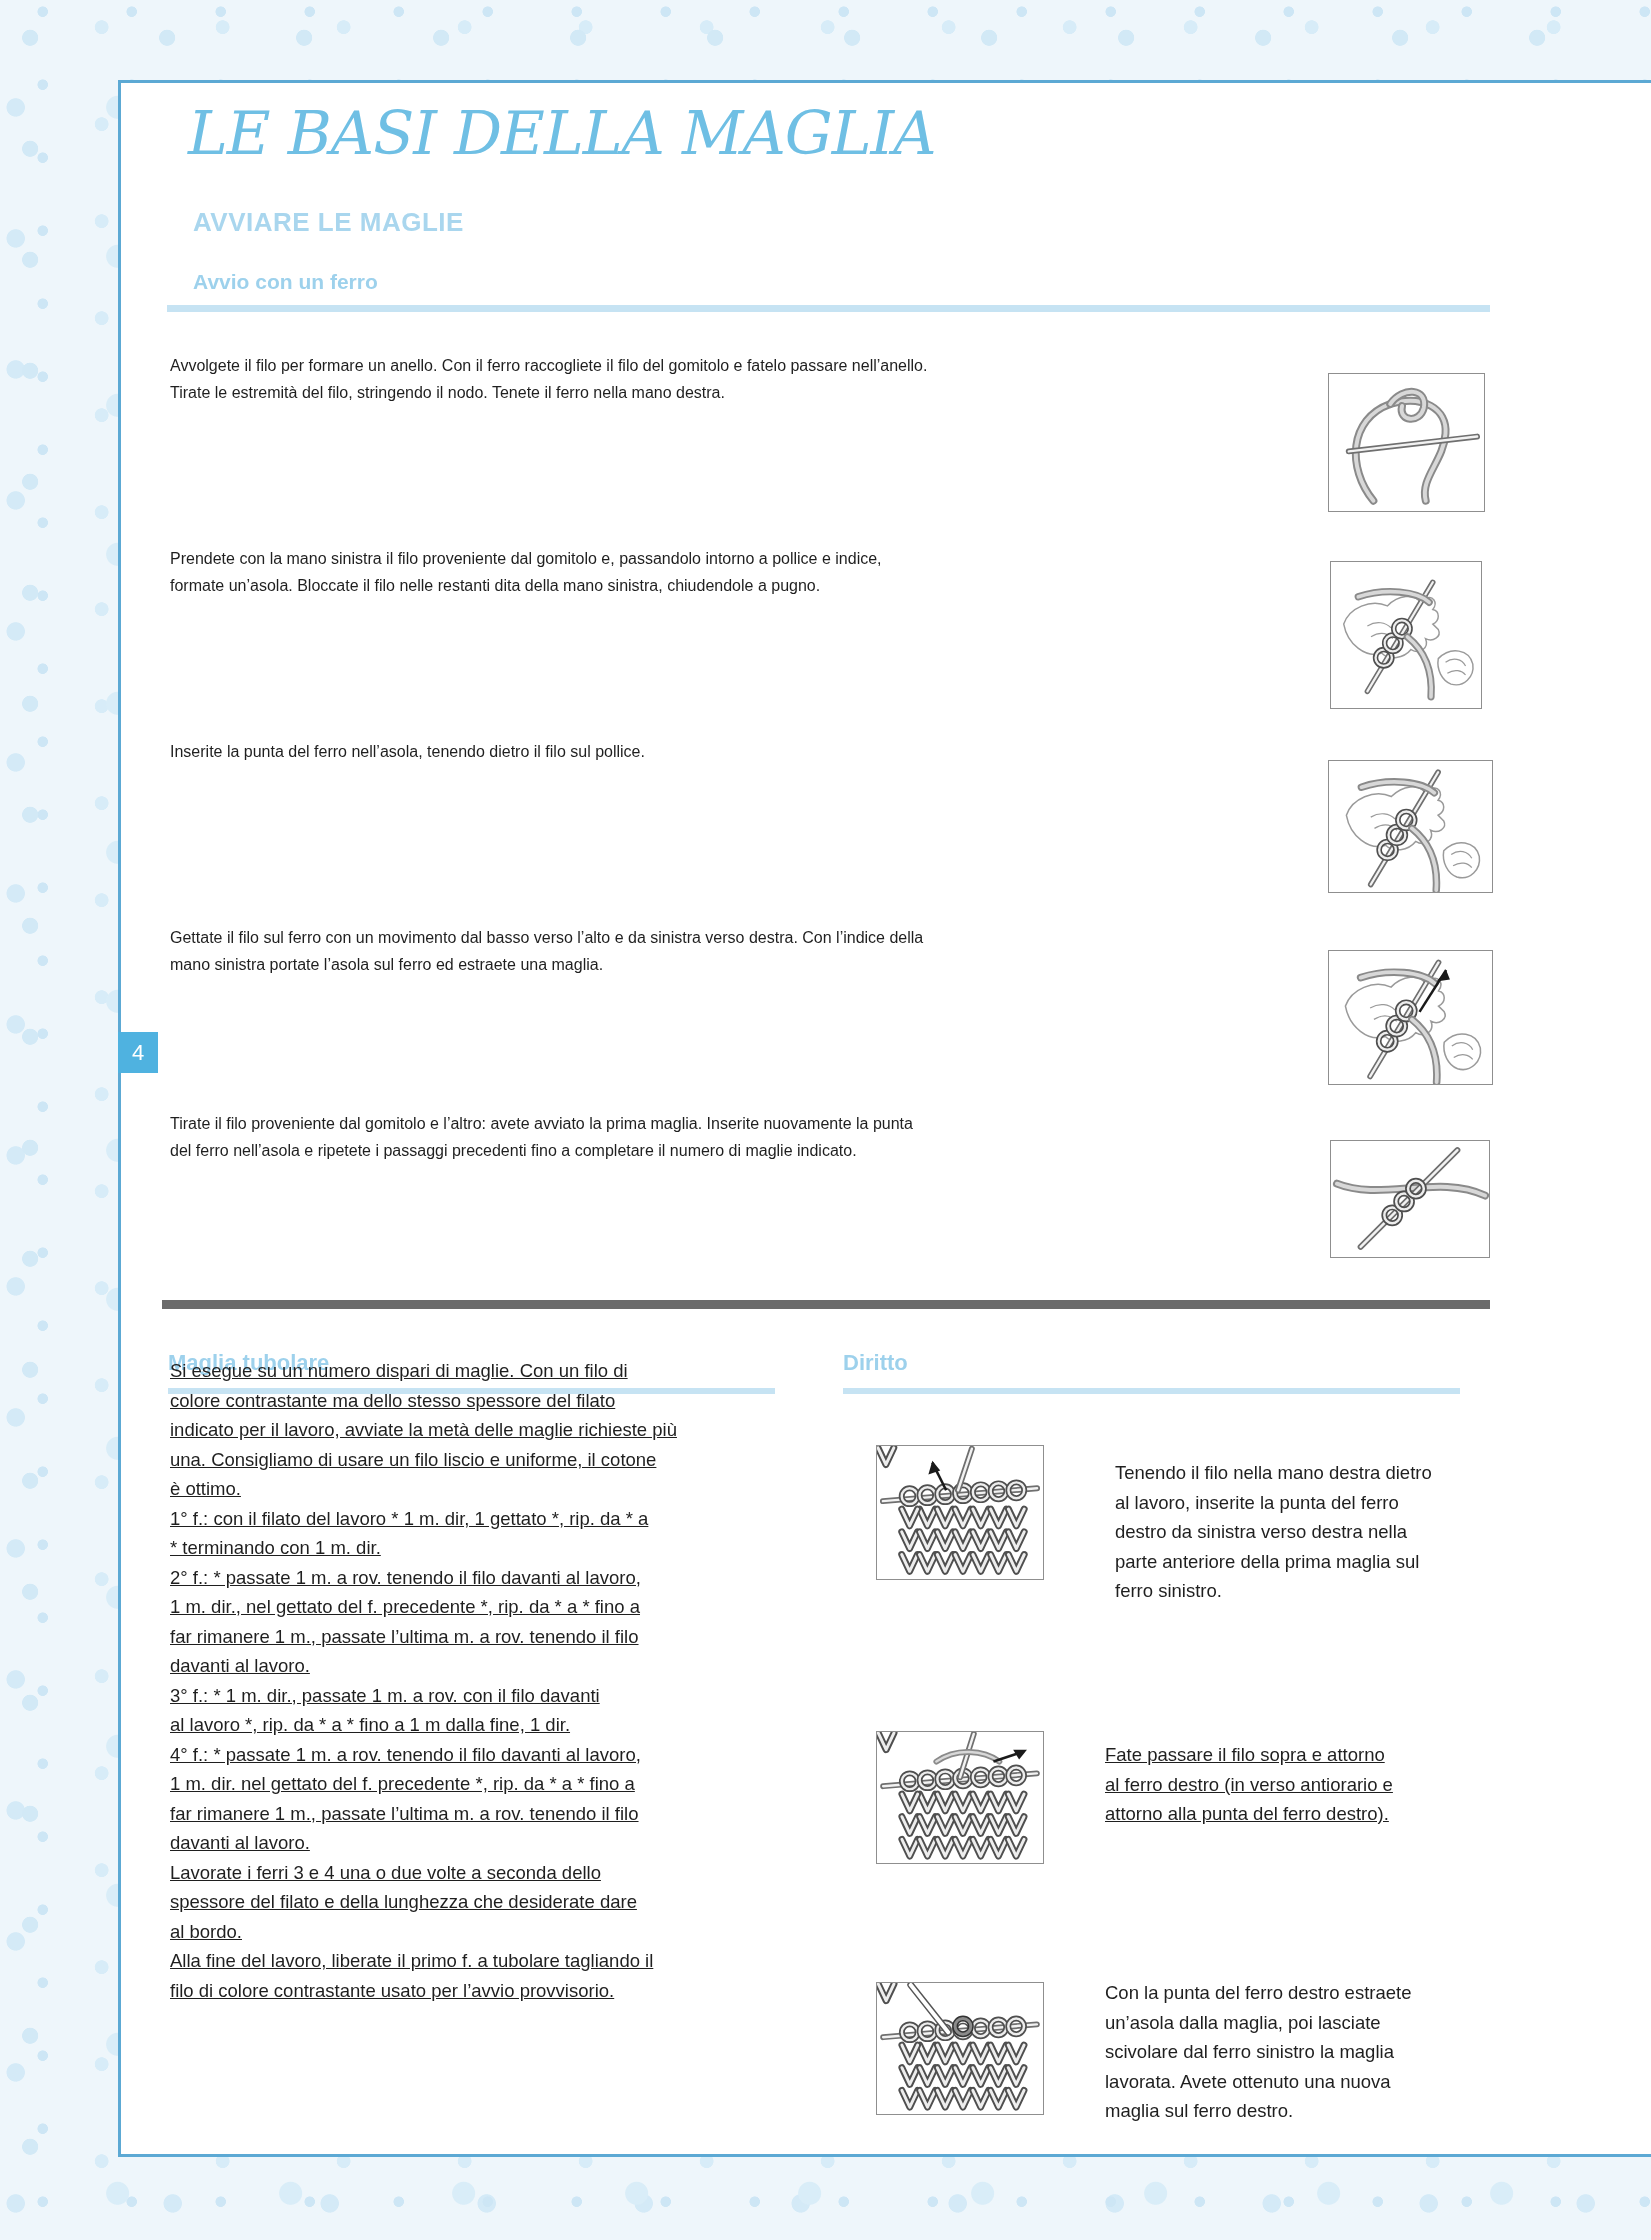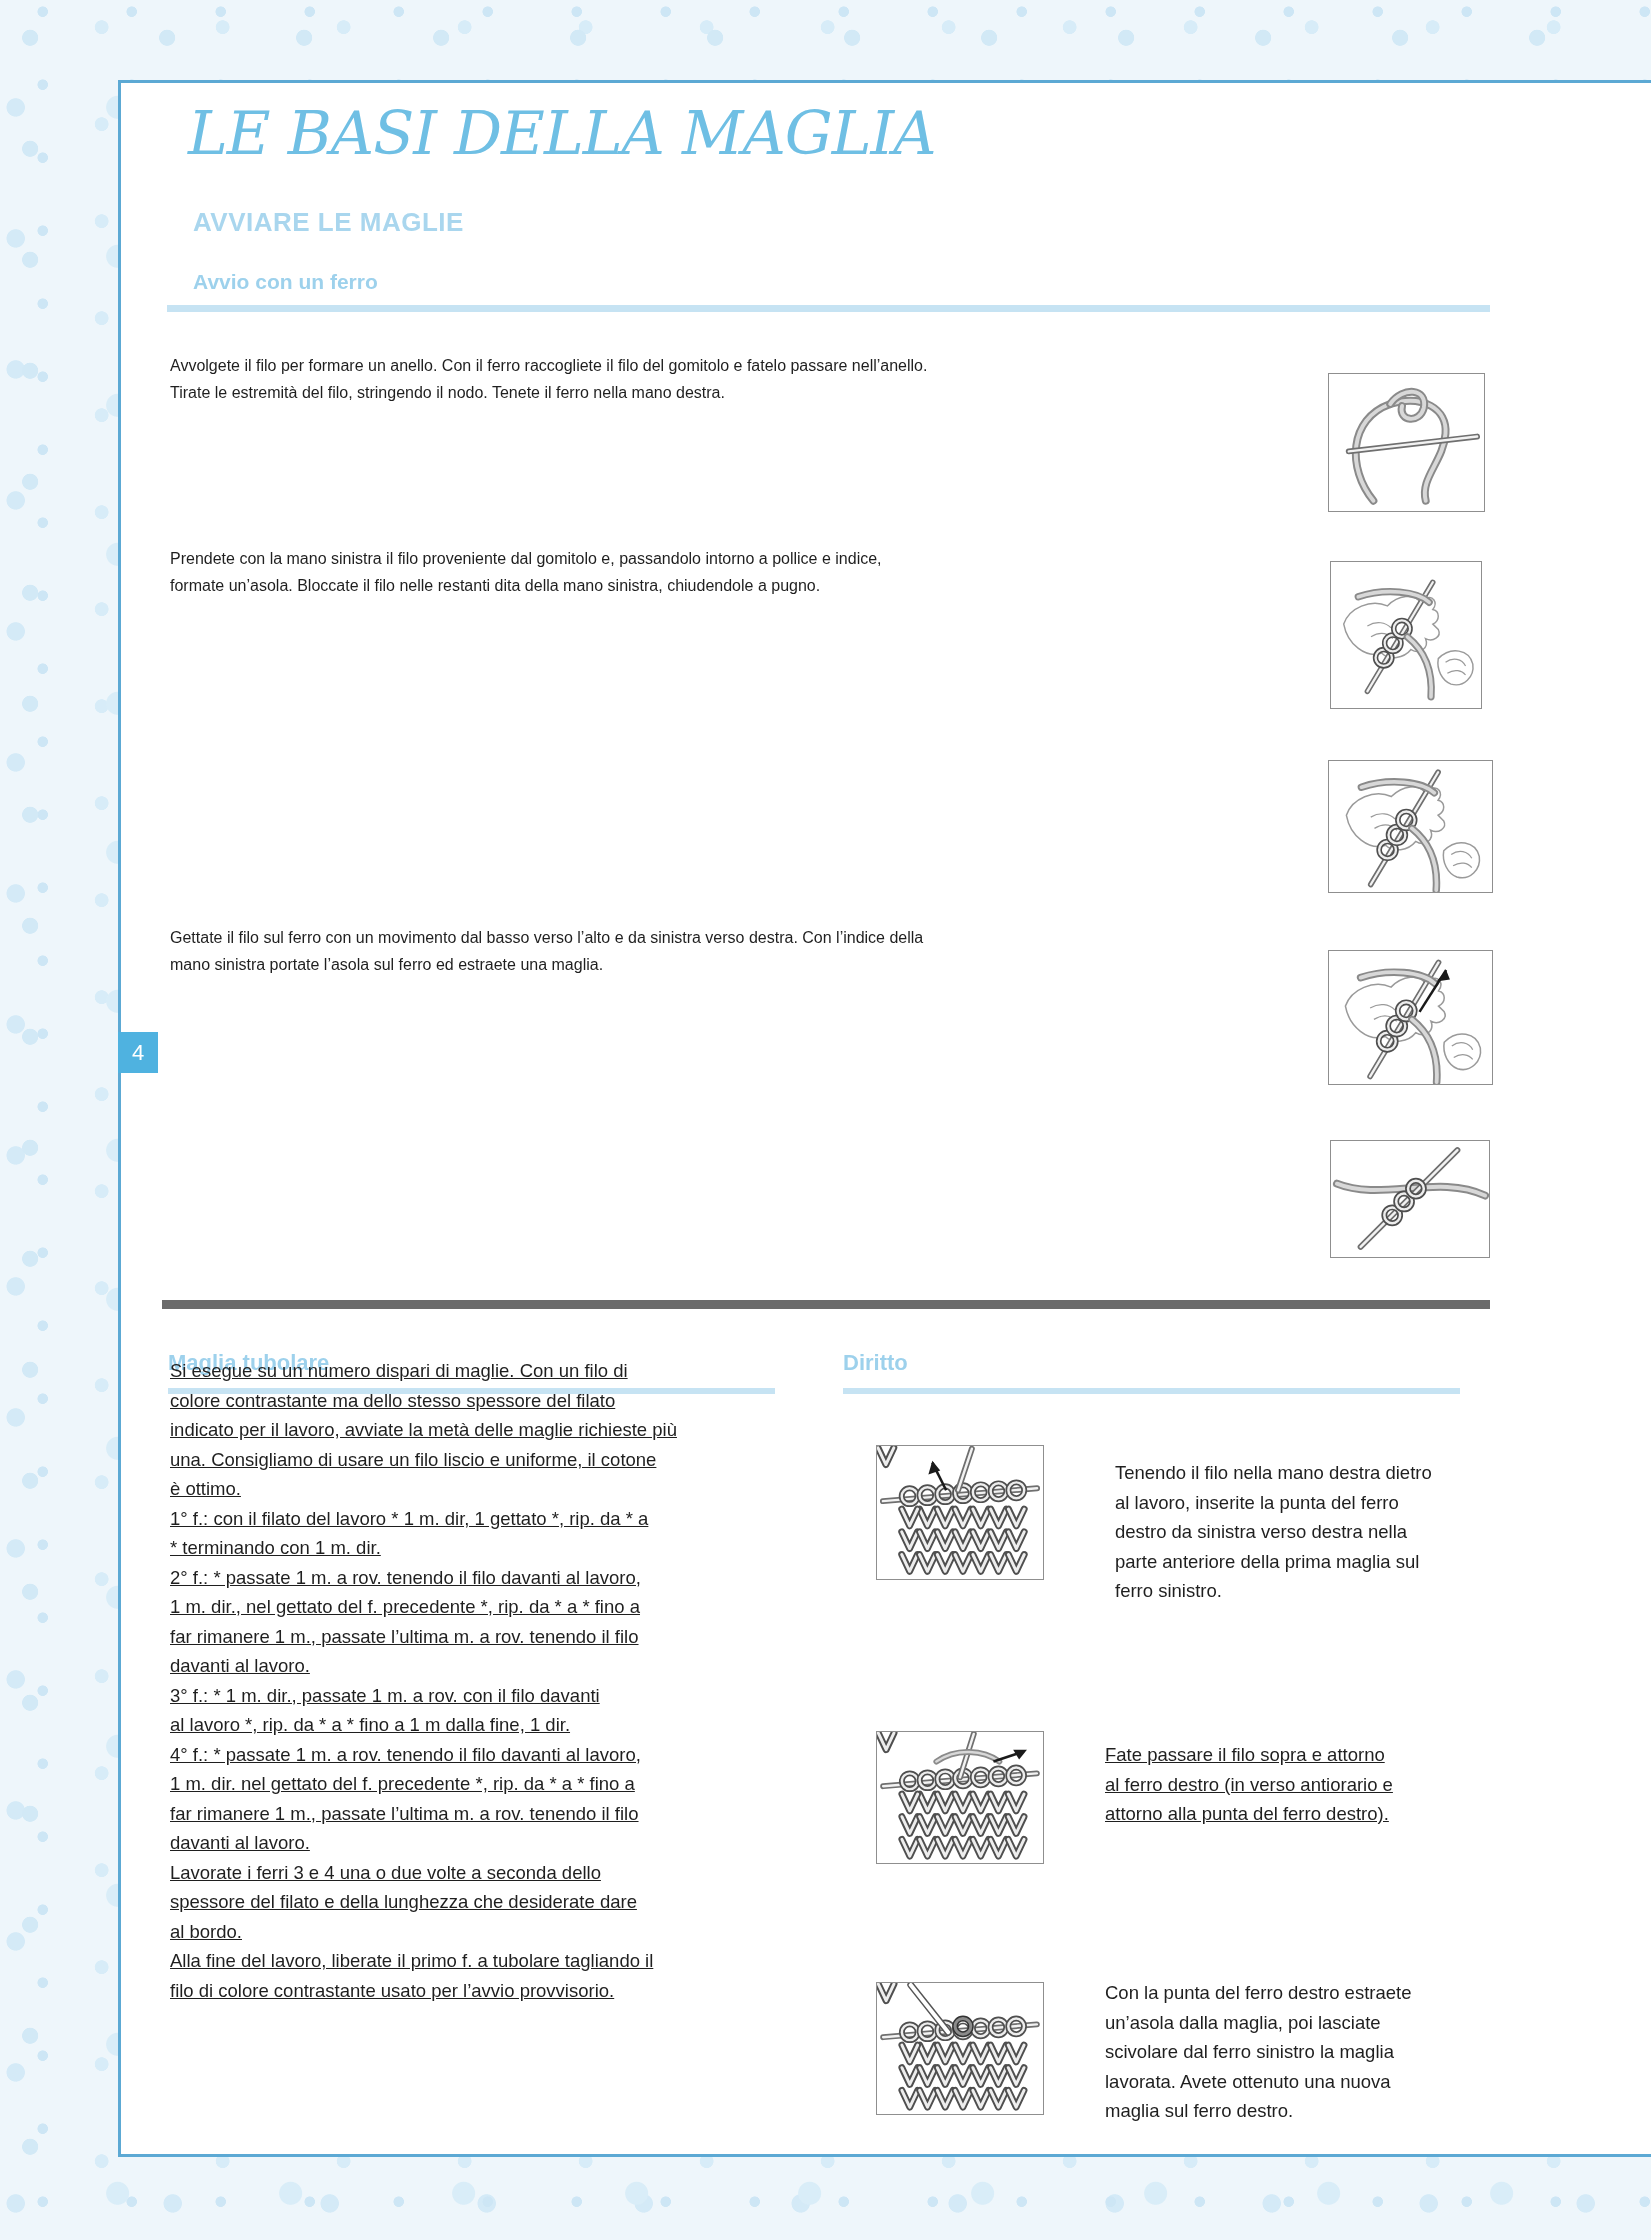--- a/index.html
+++ b/index.html
@@ -148,36 +148,39 @@
   </div>
 
   <p class="abs step-text" style="left:170px;top:545px;width:1140px;margin:0;">Prendete con la mano sinistra il filo proveniente dal gomitolo e, passandolo intorno a pollice e indice,
 formate un’asola. Bloccate il filo nelle restanti dita della mano sinistra, chiudendole a pugno.</p>
   <div class="abs illu-box" style="left:1330px;top:561px;width:152px;height:148px;">
     <svg viewBox="0 0 165 140" preserveAspectRatio="xMidYMid meet">
         <use href="#hand-base"></use>
       </svg>
   </div>
 
+  <p class="abs step-text" style="left:170px;top:738px;width:1140px;margin:0;">Inserite la punta del ferro nell’asola, tenendo dietro il filo sul pollice.</p>
   <div class="abs illu-box" style="left:1328px;top:760px;width:165px;height:133px;">
     <svg viewBox="0 0 165 140" preserveAspectRatio="xMidYMid meet">
         <use href="#hand-base"></use>
       </svg>
   </div>
 
   <p class="abs step-text" style="left:170px;top:924px;width:1140px;margin:0;">Gettate il filo sul ferro con un movimento dal basso verso l’alto e da sinistra verso destra. Con l’indice della
 mano sinistra portate l’asola sul ferro ed estraete una maglia.</p>
   <div class="abs illu-box" style="left:1328px;top:950px;width:165px;height:135px;">
     <svg viewBox="0 0 165 140" preserveAspectRatio="xMidYMid meet">
       <use href="#hand-base"></use>
       <line class="arr" x1="92" y1="64" x2="120" y2="20"></line>
       <polygon class="arrh" points="120,20 110,32 124,30"></polygon>
     </svg>
   </div>
 
+  <p class="abs step-text" style="left:170px;top:1110px;width:1140px;margin:0;">Tirate il filo proveniente dal gomitolo e l’altro: avete avviato la prima maglia. Inserite nuovamente la punta
+del ferro nell’asola e ripetete i passaggi precedenti fino a completare il numero di maglie indicato.</p>
   <div class="abs illu-box" style="left:1330px;top:1140px;width:160px;height:118px;">
     <svg viewBox="0 0 160 115" preserveAspectRatio="xMidYMid meet">
       <path class="rpd" d="M6,42 C50,60 110,32 156,54"></path>
       <path class="rpl" d="M6,42 C50,60 110,32 156,54"></path>
       <line class="ndd" x1="30" y1="106" x2="128" y2="8"></line>
       <line class="ndl" x1="30" y1="106" x2="128" y2="8"></line>
       <circle class="lpd" cx="62" cy="74" r="8"></circle>
         <circle class="lpl" cx="62" cy="74" r="8"></circle>
       <circle class="lpd" cx="74" cy="60" r="8"></circle>
         <circle class="lpl" cx="74" cy="60" r="8"></circle>

